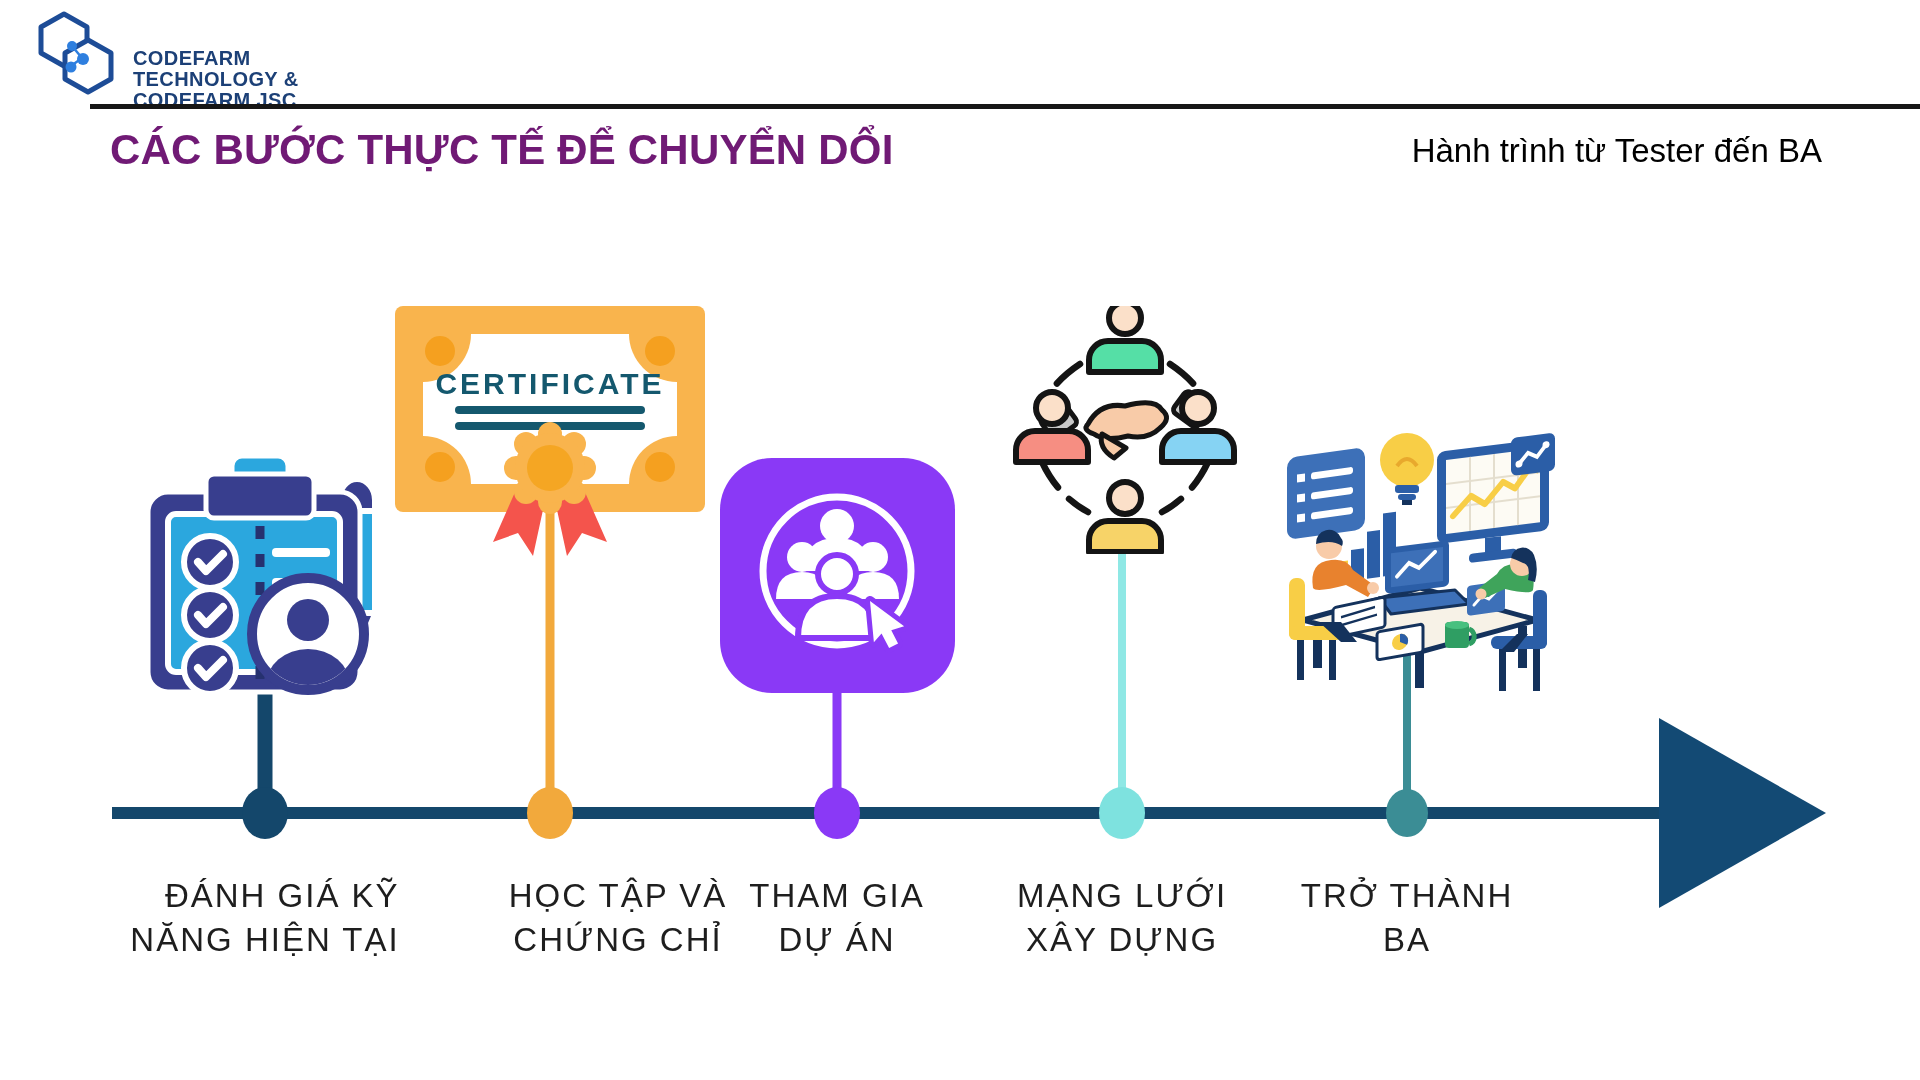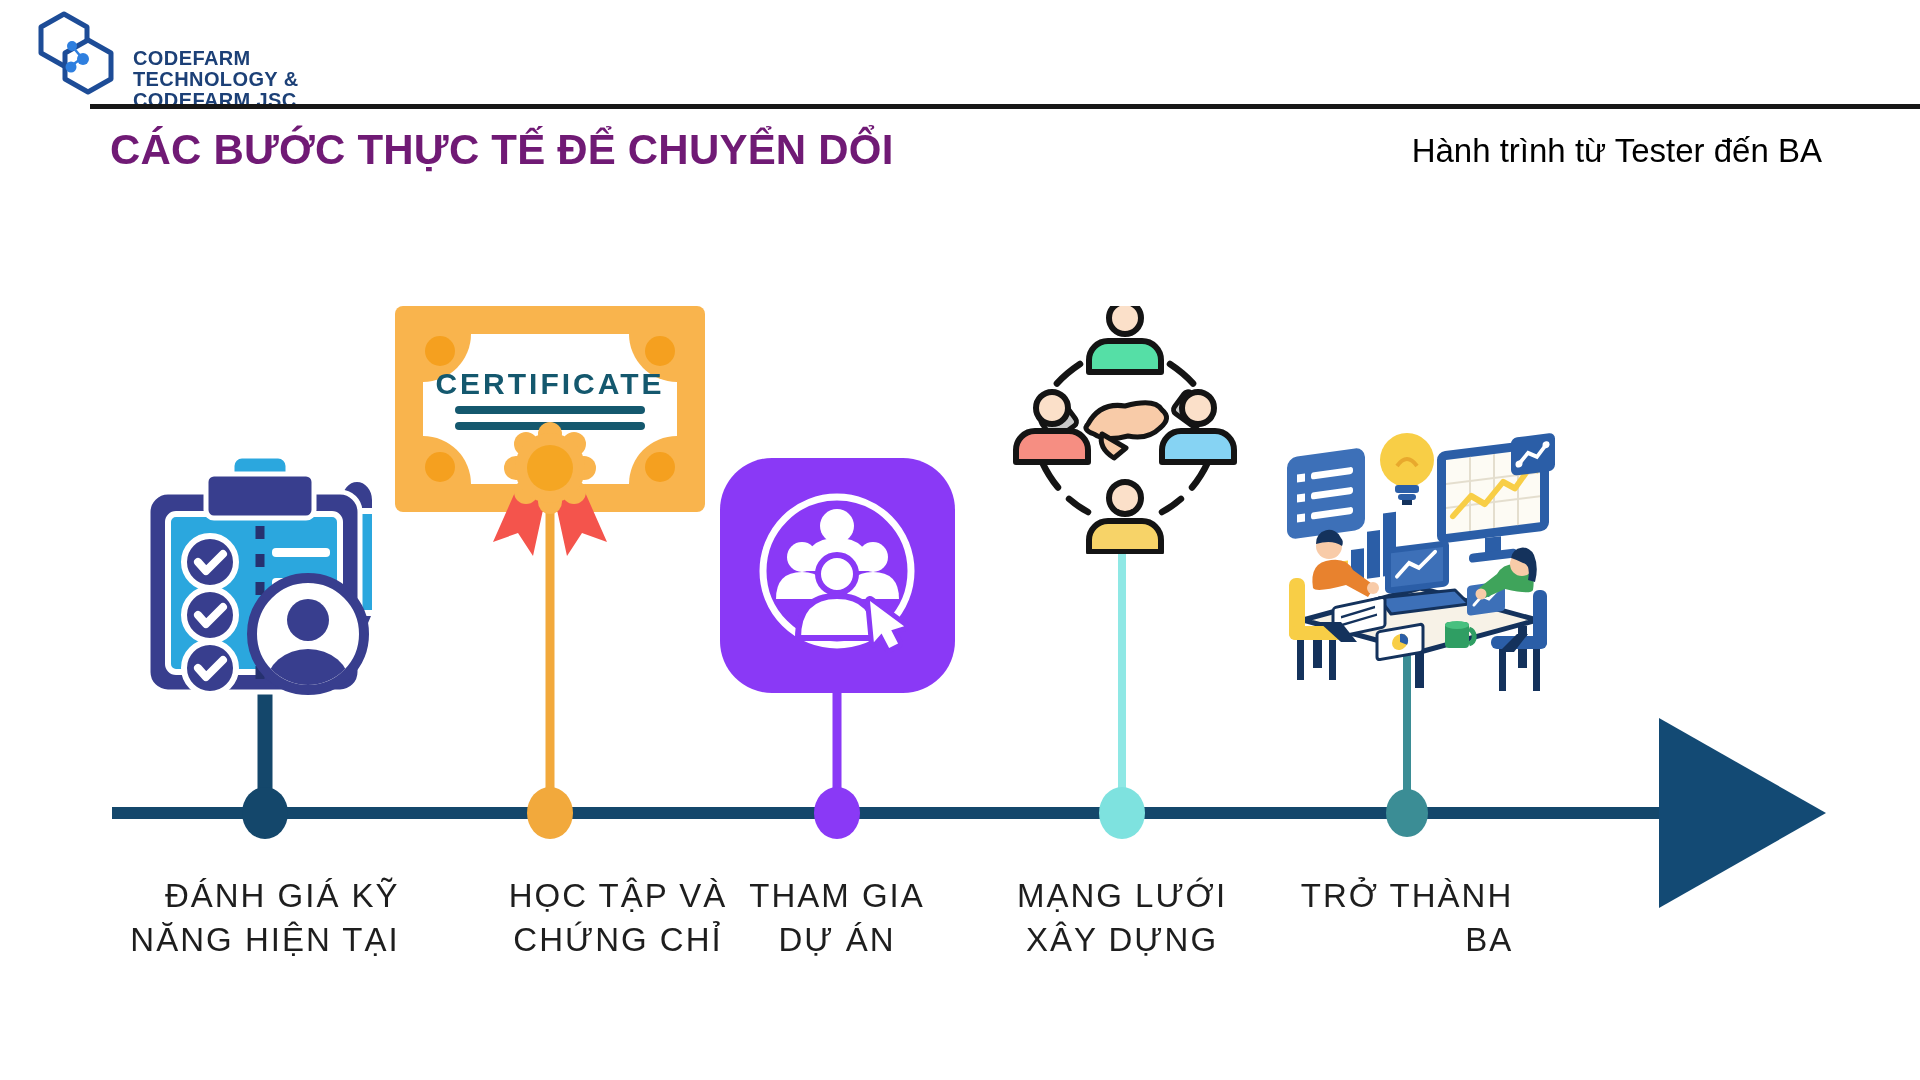--- a/index.html
+++ b/index.html
@@ -334,18 +334,18 @@
     <div>CHỨNG CHỈ</div>
   </div>
   <div class="step-label" style="left:837px;">
     <div>THAM GIA</div>
     <div>DỰ ÁN</div>
   </div>
   <div class="step-label" style="left:1122px;">
     <div>MẠNG LƯỚI</div>
     <div>XÂY DỰNG</div>
   </div>
-  <div class="step-label" style="left:1407px;text-align:right;">
+  <div class="step-label" style="left:1407px;">
     <div>TRỞ THÀNH</div>
     <div>BA</div>
   </div>
 
 </div>
 
 </body></html>

